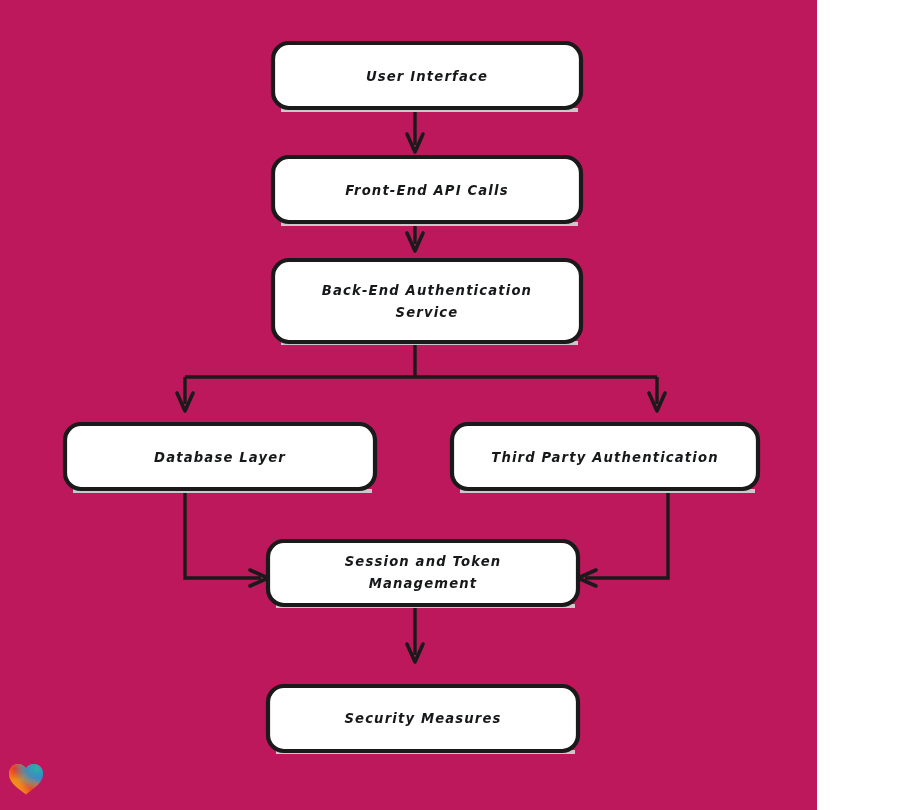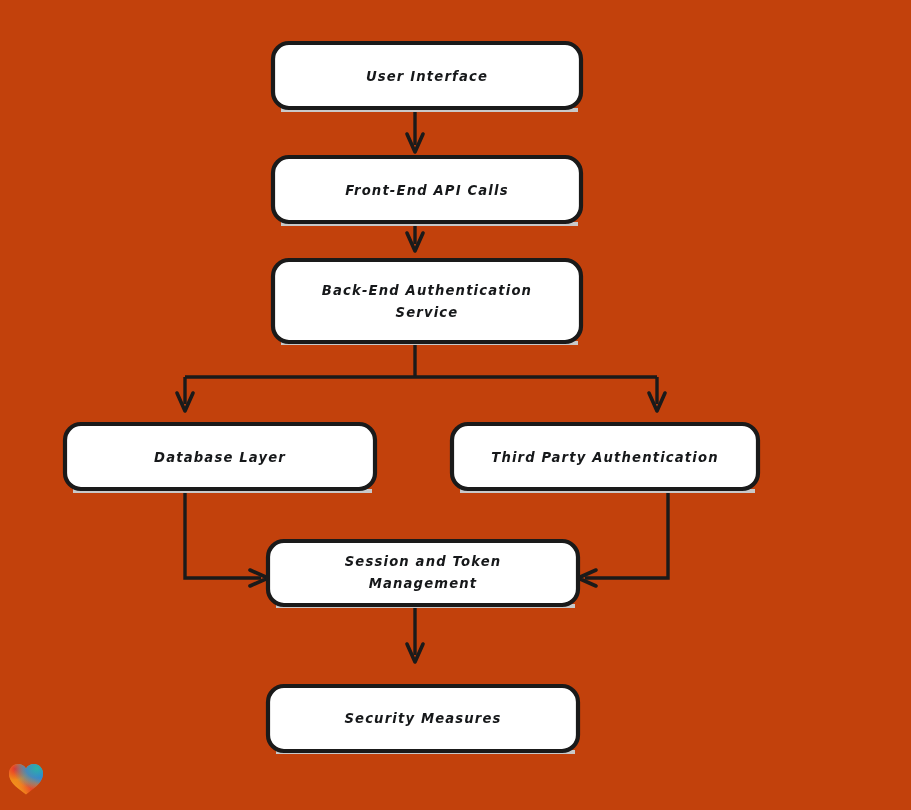--- a/index.html
+++ b/index.html
@@ -9,23 +9,23 @@
     background: #ffffff;
   }
   body {
     width: 911px;
     height: 810px;
     overflow: hidden;
     font-family: "DejaVu Sans", sans-serif;
   }
   #canvas {
     position: relative;
-    width: 911px;
+    width: 817px;
     height: 810px;
-    background: #c2410c;
+    background: #be185d;
   }
   #flow-svg {
     position: absolute;
     top: 0;
     left: 0;
     width: 911px;
     height: 810px;
   }
   .node-rect {
     fill: #ffffff;

